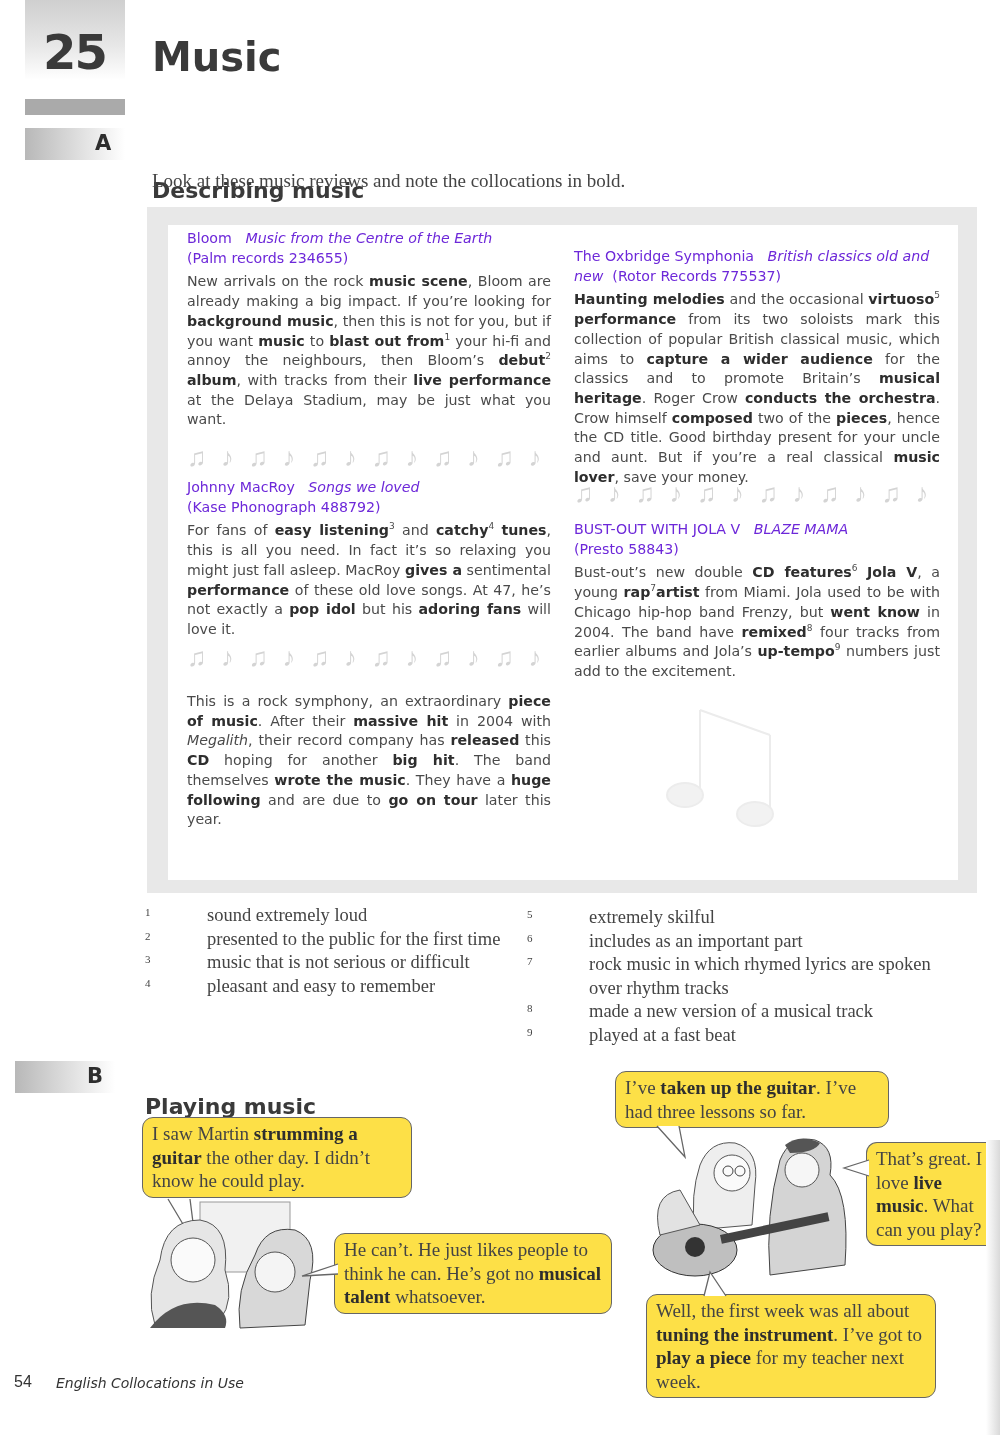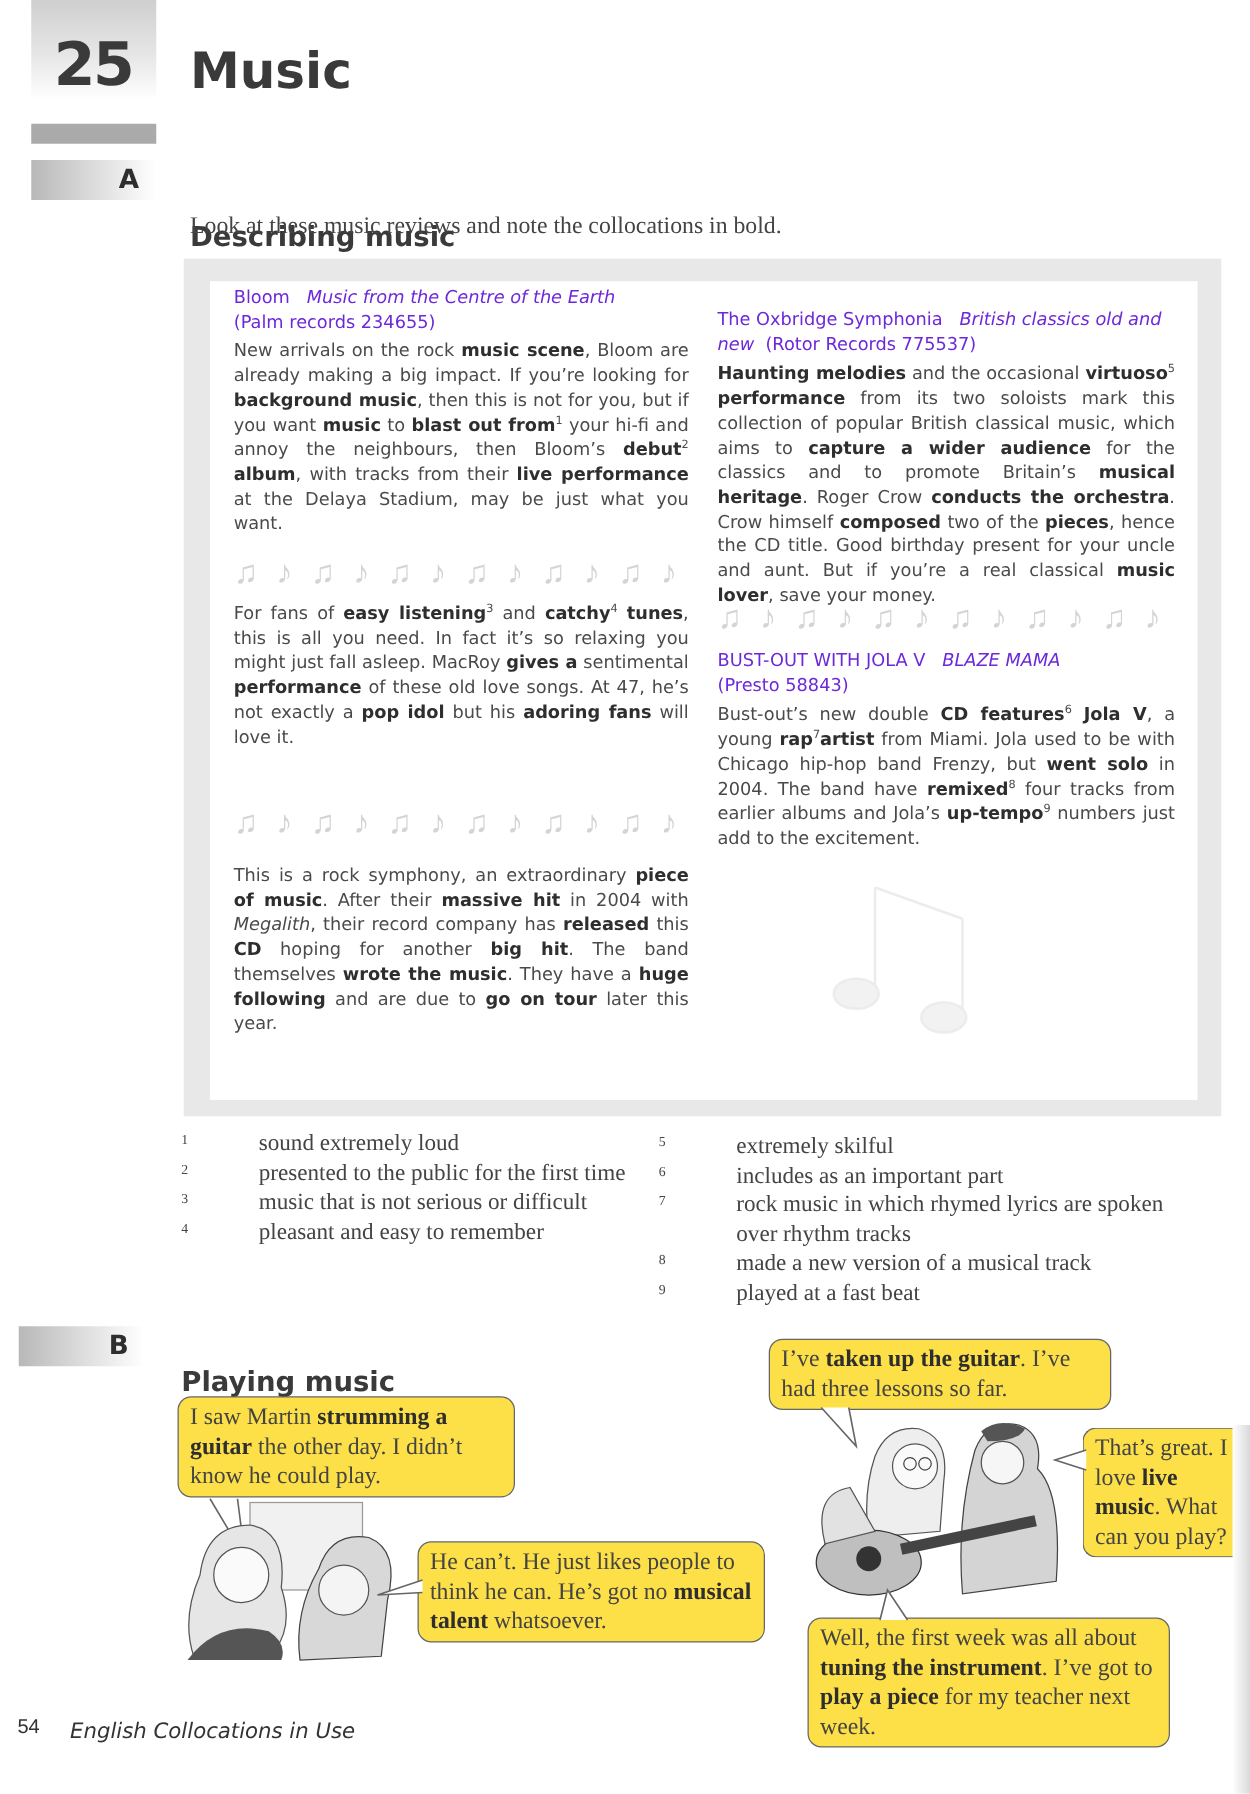--- a/index.html
+++ b/index.html
@@ -64,21 +64,21 @@
   .bubble {
     position: absolute; border: 1.3px solid #666; border-radius: 11px;
     background: #fde047; padding: 4px 9px; font-size: 19px; line-height: 23.5px; color: #444;
   }
   .bubble b { color: #2e2e2e; }
   .tail { position: absolute; }
 
   .illus { position: absolute; }
 
   .footer-num { left: 14px; top: 1373px; font-size: 16px; color: #333; font-family: Liberation Sans, sans-serif; }
-  .footer-title { left: 56px; top: 1375px; font-size: 17px; font-style: italic; color: #333; font-family: "DejaVu Sans", sans-serif; }
+  .footer-title { left: 56px; top: 1375px; font-size: 14px; font-style: italic; color: #333; font-family: "DejaVu Sans", sans-serif; }
 
   .edge-shadow { right: 0; top: 1140px; width: 14px; height: 295px;
     background: linear-gradient(90deg, #ffffff, #d9d9d9); }
 </style>
 </head>
 <body>
 
 <div class="abs unit-box"></div>
 <div class="abs unit-num">25</div>
 <div class="abs unit-title">Music</div>
@@ -96,20 +96,24 @@
   <div class="hd">
     <span>Bloom</span>&nbsp;&nbsp;&nbsp;<i>Music from the Centre of the Earth</i><br>
     <span>(Palm records 234655)</span>
   </div>
   <div class="body">New arrivals on the rock <b>music scene</b>, Bloom are already making a big impact. If you’re looking for <b>background music</b>, then this is not for you, but if you want <b>music</b> to <b>blast out from</b><sup>1</sup> your hi-fi and annoy the neighbours, then Bloom’s <b>debut</b><sup>2</sup> <b>album</b>, with tracks from their <b>live performance</b> at the Delaya Stadium, may be just what you want.</div>
 </div>
 
 <div class="abs notes col-l" style="top:440px;">♫ ♪ ♫ ♪ ♫ ♪ ♫ ♪ ♫ ♪ ♫ ♪</div>
 
 <div class="abs review col-l" style="top:478px;">
+  <div class="hd">
+    <span>Johnny MacRoy</span>&nbsp;&nbsp;&nbsp;<i>Songs we loved</i><br>
+    <span>(Kase Phonograph 488792)</span>
+  </div>
   <div class="body">For fans of <b>easy listening</b><sup>3</sup> and <b>catchy</b><sup>4</sup> <b>tunes</b>, this is all you need. In fact it’s so relaxing you might just fall asleep. MacRoy <b>gives a</b> sentimental <b>performance</b> of these old love songs. At 47, he’s not exactly a <b>pop idol</b> but his <b>adoring fans</b> will love it.</div>
 </div>
 
 <div class="abs notes col-l" style="top:640px;">♫ ♪ ♫ ♪ ♫ ♪ ♫ ♪ ♫ ♪ ♫ ♪</div>
 
 <div class="abs review col-l" style="top:688px;">
   <div class="body">This is a rock symphony, an extraordinary <b>piece of music</b>. After their <b>massive hit</b> in 2004 with <i>Megalith</i>, their record company has <b>released</b> this <b>CD</b> hoping for another <b>big hit</b>. The band themselves <b>wrote the music</b>. They have a <b>huge following</b> and are due to <b>go on tour</b> later this year.</div>
 </div>
 
 <div class="abs review col-r" style="top:231px;margin-top:16px;">
@@ -119,21 +123,21 @@
   <div class="body"><b>Haunting melodies</b> and the occasional <b>virtuoso</b><sup>5</sup> <b>performance</b> from its two soloists mark this collection of popular British classical music, which aims to <b>capture a wider audience</b> for the classics and to promote Britain’s <b>musical heritage</b>. Roger Crow <b>conducts the orchestra</b>. Crow himself <b>composed</b> two of the <b>pieces</b>, hence the CD title. Good birthday present for your uncle and aunt. But if you’re a real classical <b>music lover</b>, save your money.</div>
 </div>
 
 <div class="abs notes col-r" style="top:476px;">♫ ♪ ♫ ♪ ♫ ♪ ♫ ♪ ♫ ♪ ♫ ♪</div>
 
 <div class="abs review col-r" style="top:520px;">
   <div class="hd">
     <span>BUST-OUT WITH JOLA V</span>&nbsp;&nbsp;&nbsp;<i>BLAZE MAMA</i><br>
     <span>(Presto 58843)</span>
   </div>
-  <div class="body">Bust-out’s new double <b>CD features</b><sup>6</sup> <b>Jola V</b>, a young <b>rap</b><sup>7</sup><b>artist</b> from Miami. Jola used to be with Chicago hip-hop band Frenzy, but <b>went solo</b> in 2004. The band have <b>remixed</b><sup>8</sup> four tracks from earlier albums and Jola’s <b>up-tempo</b><sup>9</sup> numbers just add to the excitement.</div>
+  <div class="body">Bust-out’s new double <b>CD features</b><sup>6</sup> <b>Jola V</b>, a young <b>rap</b><sup>7</sup><b>artist</b> from Miami. Jola used to be with Chicago hip-hop band Frenzy, but <b>went know</b> in 2004. The band have <b>remixed</b><sup>8</sup> four tracks from earlier albums and Jola’s <b>up-tempo</b><sup>9</sup> numbers just add to the excitement.</div>
 </div>
 
 <svg class="illus" style="left:630px;top:690px;" width="200" height="140">
   <g stroke="#ececec" stroke-width="2" fill="none">
     <path d="M70 20 L70 100"></path>
       <path d="M70 20 L140 45"></path>
       <path d="M140 45 L140 120"></path>
     <ellipse cx="55" cy="105" rx="18" ry="12" fill="#f2f2f2"></ellipse>
     <ellipse cx="125" cy="124" rx="18" ry="12" fill="#f2f2f2"></ellipse>
   </g>

